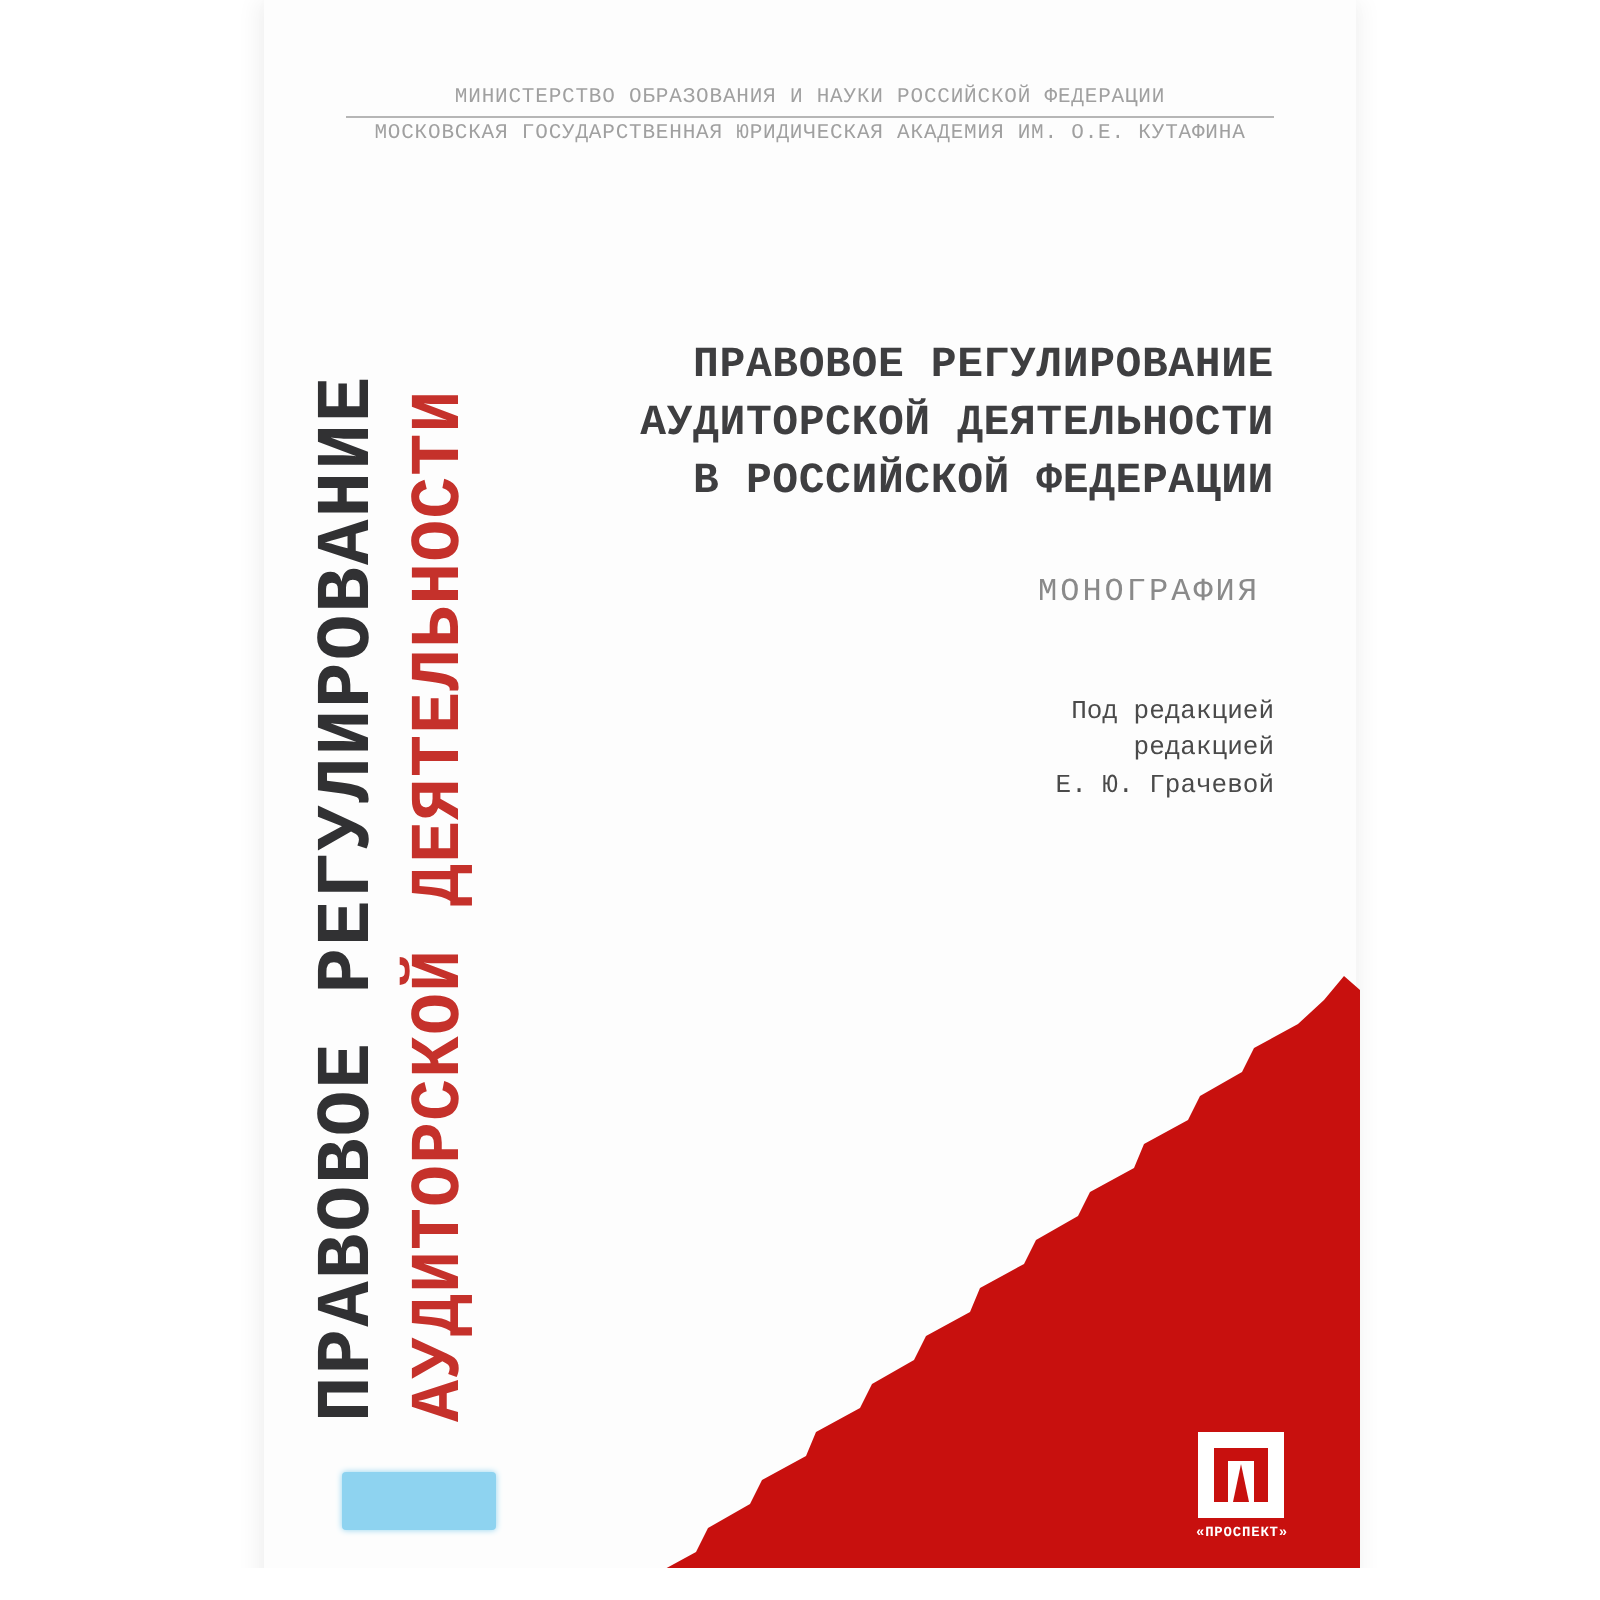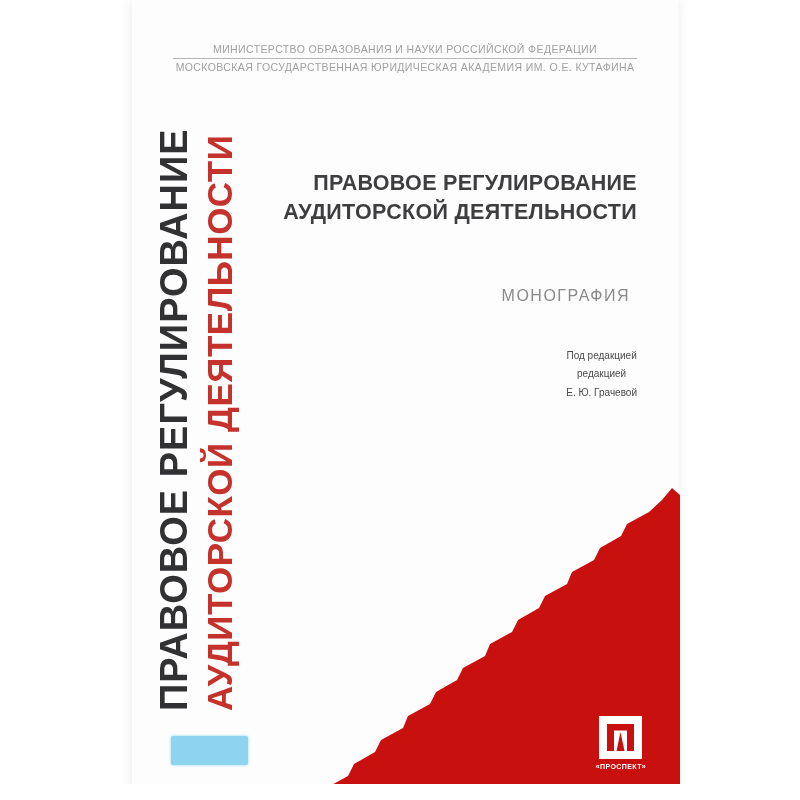--- a/index.html
+++ b/index.html
@@ -2,21 +2,21 @@
 <html lang="ru" style="--accent-red: #c8100e; --spine-red: #c5312b; --author-red: #c04a45; --title-gray: #3e3e40; --text-gray: #4a4a4a; --muted-gray: #a0a0a0; --subtitle-gray: #8a8a8a; --light-blue: #8ed3f0;"><head>
 <meta charset="utf-8">
 <style>
   html, body { margin: 0; padding: 0; background: #ffffff; }
   #screen {
     position: relative;
     width: 800px;
     height: 784px;
     overflow: hidden;
     background: #ffffff;
-    font-family: Liberation Sans, sans-serif;
+    font-family: Liberation Mono, monospace;
   }
   .cover {
     position: absolute;
     left: 132px; top: 0;
     width: 546px; height: 800px;
     background: #fdfdfd;
     box-shadow: -4px 0 10px rgba(0,0,0,0.05), 4px 0 10px rgba(0,0,0,0.04);
   }
   
   .ministry {
@@ -64,22 +64,22 @@
     right: 170px; top: 287px;
     font-size: 16px;
     letter-spacing: 1.5px;
     color: var(--subtitle-gray, #8a8a8a);
     white-space: nowrap;
   }
   
   .editor {
     position: absolute;
     right: 163px; top: 347px;
-    text-align: center;
-    font-size: 10px;
+    text-align: right;
+    font-size: 13px;
     line-height: 18.3px;
     color: var(--text-gray, #4a4a4a);
   }
   .editor span { display: block; }
   
   .spine {
     position: absolute;
     transform-origin: 0 0;
     transform: rotate(-90deg);
     white-space: nowrap;
@@ -145,20 +145,21 @@
   <div class="ministry">
     <div>МИНИСТЕРСТВО ОБРАЗОВАНИЯ И НАУКИ РОССИЙСКОЙ ФЕДЕРАЦИИ</div>
     <div class="ministry-rule"></div>
     <div>МОСКОВСКАЯ ГОСУДАРСТВЕННАЯ ЮРИДИЧЕСКАЯ АКАДЕМИЯ ИМ. О.Е. КУТАФИНА</div>
   </div>
 
 
   <h1 class="title">
     <span>ПРАВОВОЕ РЕГУЛИРОВАНИЕ</span>
     <span>АУДИТОРСКОЙ ДЕЯТЕЛЬНОСТИ</span>
+    <span>В РОССИЙСКОЙ ФЕДЕРАЦИИ</span>
   </h1>
 
   <div class="subtitle">МОНОГРАФИЯ</div>
 
   <div class="editor">
     <span>Под редакцией</span>
     <span>редакцией</span>
     <span>Е. Ю. Грачевой</span>
   </div>
 

